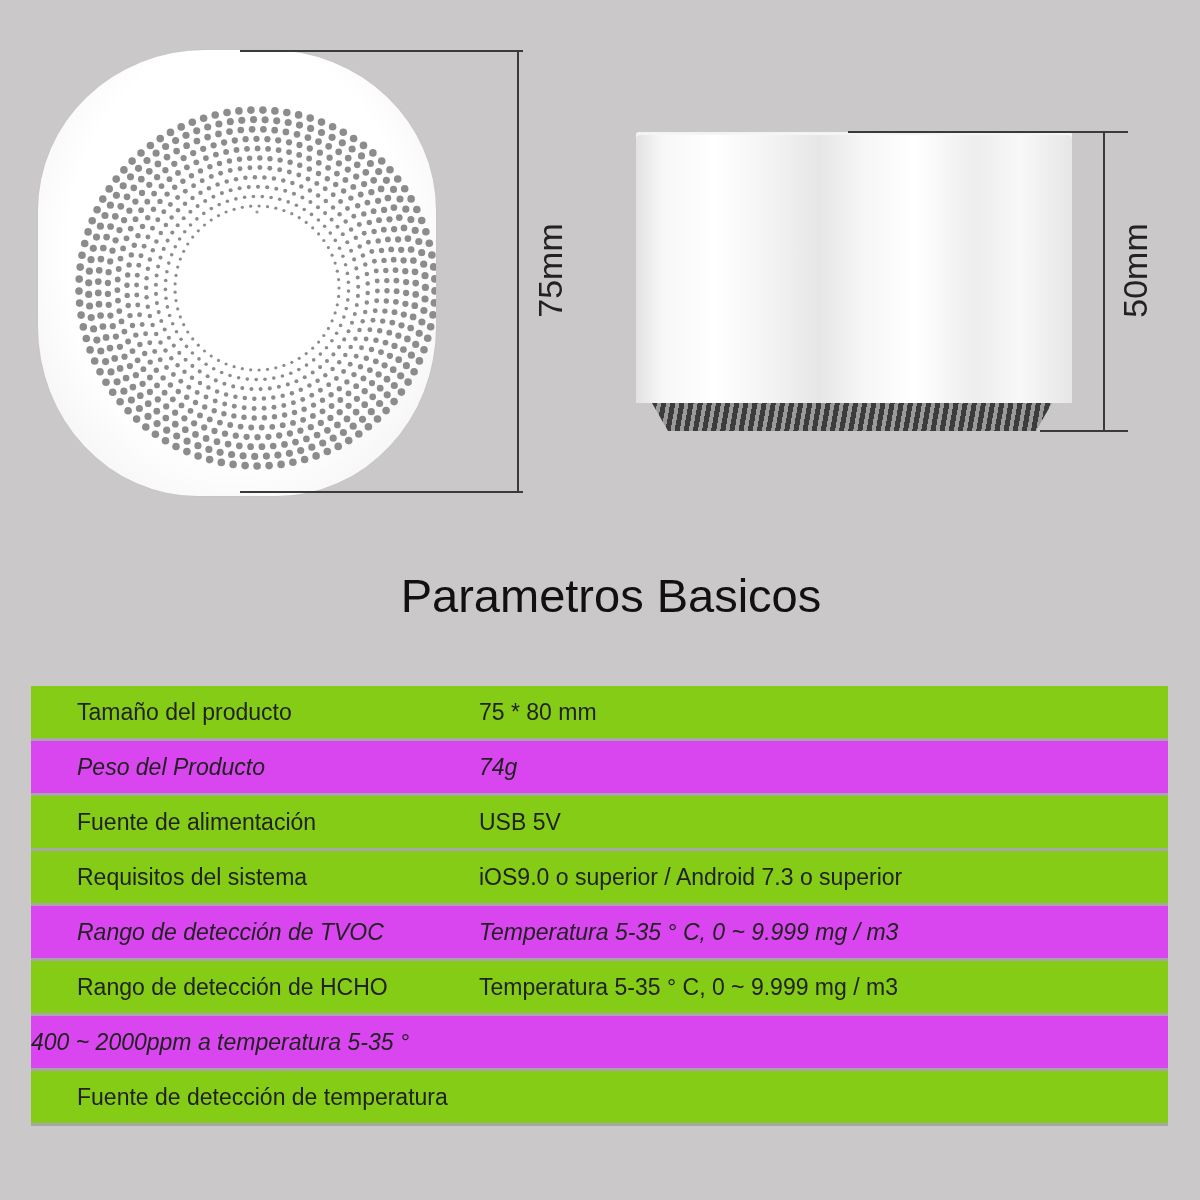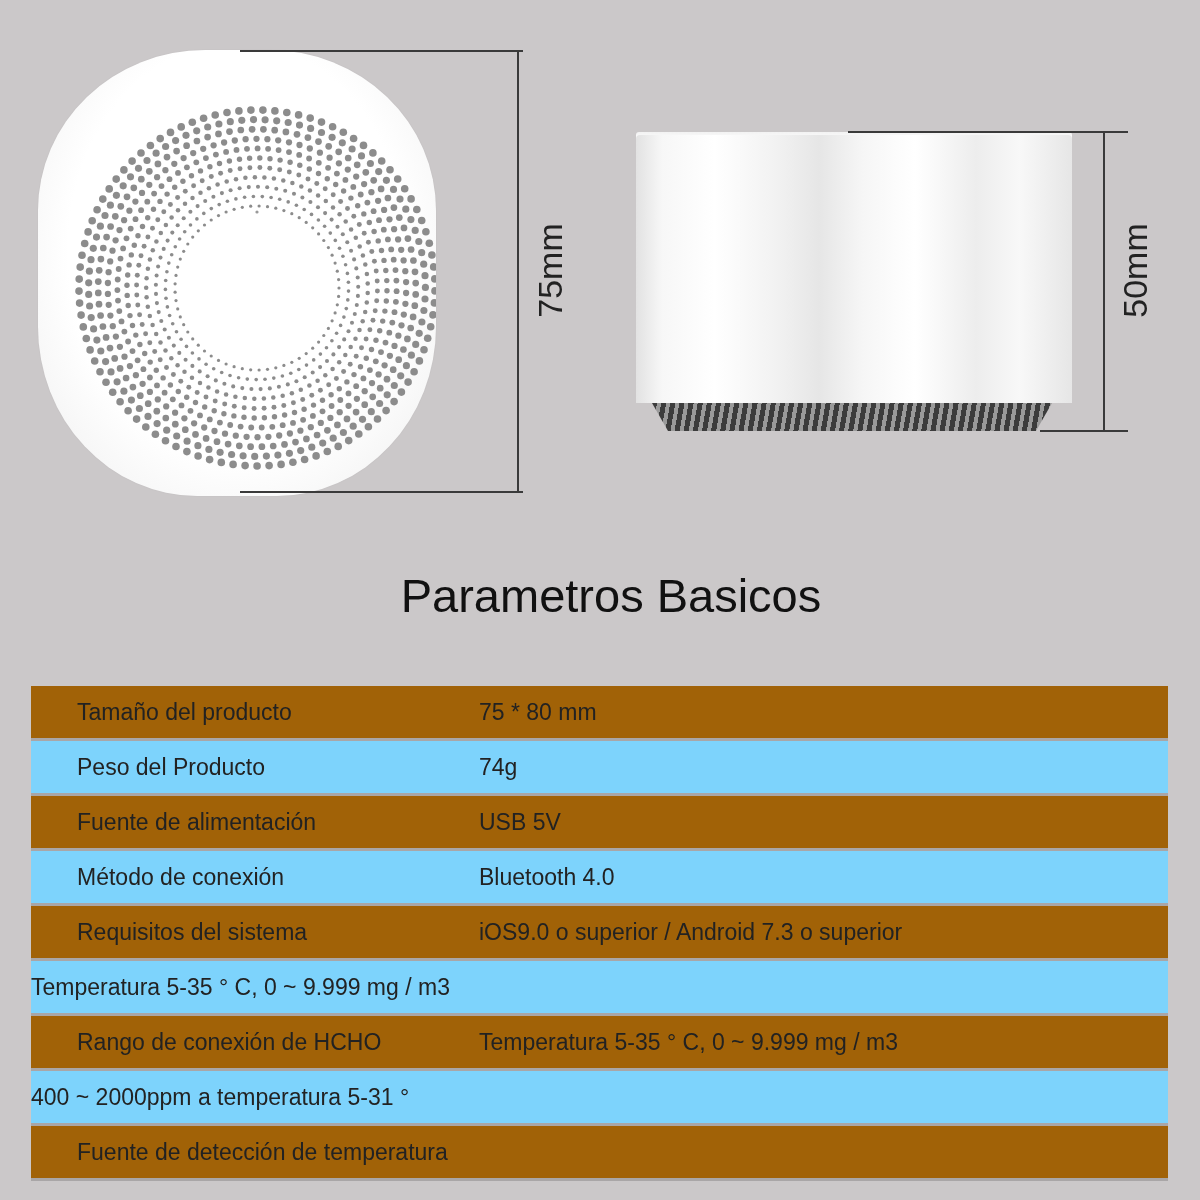--- a/index.html
+++ b/index.html
@@ -55,22 +55,22 @@
 
   
   #spec-table {
     left: 31px; top: 686px; width: 1137px;
   }
   .row {
     height: 52px; display: flex; align-items: center;
     border-bottom: 3px solid #a9a6a7;
     font-size: 23px; color: #222;
   }
-  .row.odd { background: #a16207; align-items: center; }
-  .row.even { background: #7dd3fc; }
+  .row.odd { background: #84cc16; align-items: center; }
+  .row.even { background: #d946ef; font-style: italic; }
   .row .k { width: 448px; padding-left: 46px; box-sizing: border-box; }
   .row .v { flex: 1; }
 </style>
 </head>
 <body>
 
 <div id="top-device" class="abs">
   <svg id="grille" class="abs" viewBox="0 0 398 446">
       <circle cx="301.0" cy="238.0" r="1.60" fill="#8c8c8c"></circle>
       <circle cx="300.6" cy="246.4" r="1.60" fill="#8c8c8c"></circle>
@@ -963,34 +963,31 @@
     <div class="v">75 * 80 mm</div>
   </div>
   <div class="row even">
     <div class="k">Peso del Producto</div>
     <div class="v">74g</div>
   </div>
   <div class="row odd">
     <div class="k">Fuente de alimentación</div>
     <div class="v">USB 5V</div>
   </div>
-  <div class="row even">
-    <div class="k">Método de conexión</div>
-    <div class="v">Bluetooth 4.0</div>
-  </div>
   <div class="row odd">
     <div class="k">Requisitos del sistema</div>
     <div class="v">iOS9.0 o superior / Android 7.3 o superior</div>
   </div>
   <div class="row even">
+    <div class="k">Rango de detección de TVOC</div>
     <div class="v">Temperatura 5-35 ° C, 0 ~ 9.999 mg / m3</div>
   </div>
   <div class="row odd">
-    <div class="k">Rango de conexión de HCHO</div>
+    <div class="k">Rango de detección de HCHO</div>
     <div class="v">Temperatura 5-35 ° C, 0 ~ 9.999 mg / m3</div>
   </div>
   <div class="row even">
-    <div class="v">400 ~ 2000ppm a temperatura 5-31 °</div>
+    <div class="v">400 ~ 2000ppm a temperatura 5-35 °</div>
   </div>
   <div class="row odd">
     <div class="k">Fuente de detección de temperatura</div>
   </div>
 </div>
 
 </body></html>

